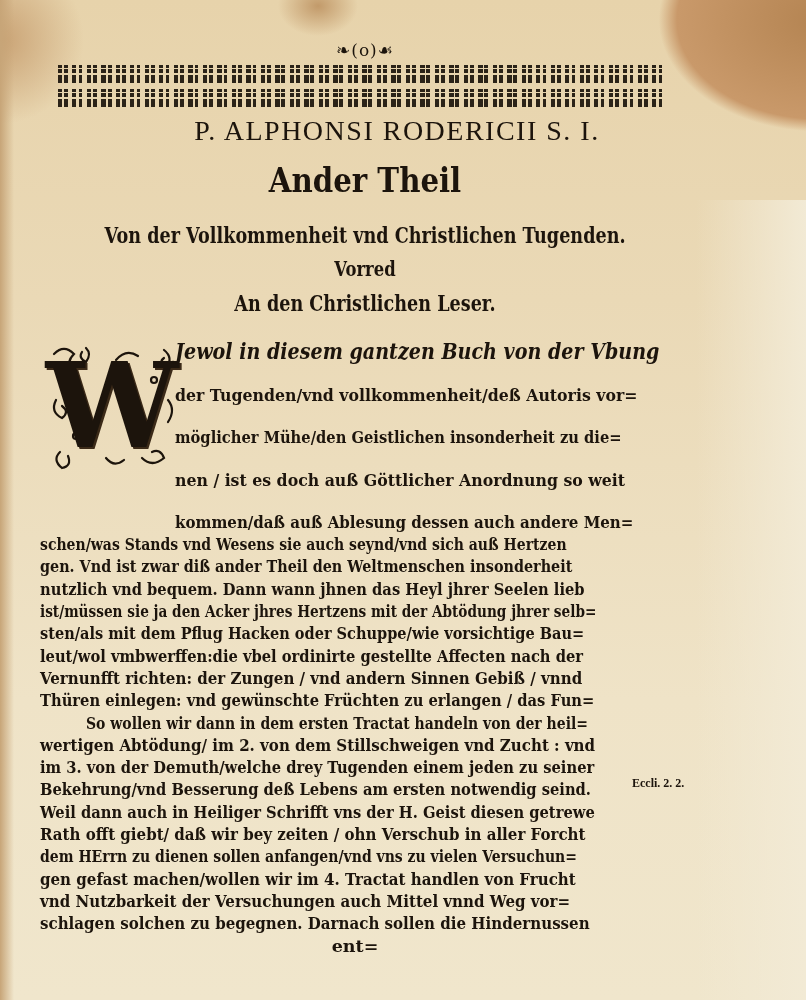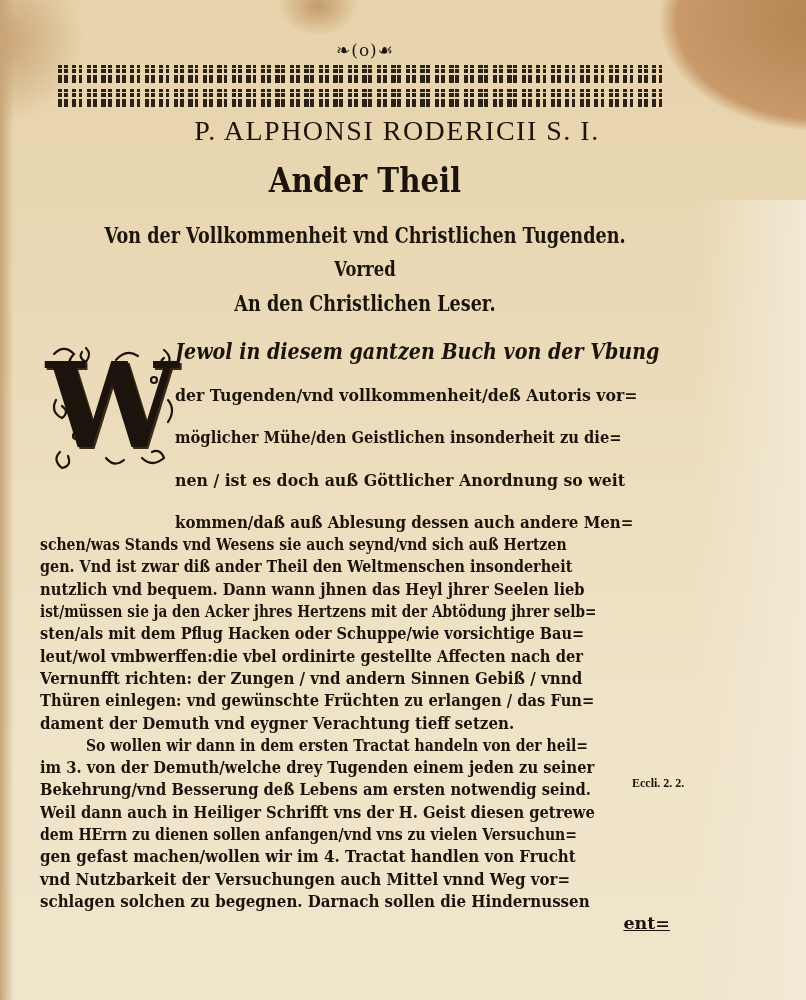--- a/index.html
+++ b/index.html
@@ -81,21 +81,21 @@
     font-family: "DejaVu Serif", serif; font-weight: bold; font-size: 17.5px;
     line-height: 22.3px; color: #1c140c;
   }
   .line {
     white-space: nowrap; height: 22.3px; display: flex; justify-content: space-between;
     transform-origin: left center;
   }
   .line.first { font-size: 23px; height: 26px; line-height: 26px; font-style: italic; }
   .line.indent-drop { margin-left: 135px; margin-top: 20px; }
   .line.para { padding-left: 46px; }
-  .line.right { justify-content: flex-end; text-decoration: underline; }
+  .line.right { justify-content: center; }
   .line span.txt { display: inline-block; transform-origin: left center; }
 
   .marginal {
     position: absolute; left: 632px; top: 776px; font-family: "Liberation Serif", serif;
     font-size: 12px; font-weight: bold; color: #1c140c;
   }
 </style>
 </head>
 <body>
 
@@ -170,34 +170,37 @@
       </div>
     <div class="line">
         <span class="txt" style="transform:scaleX(0.84)">leut/wol vmbwerffen:die vbel ordinirte gestellte Affecten nach der</span>
       </div>
     <div class="line">
         <span class="txt" style="transform:scaleX(0.86)">Vernunfft richten: der Zungen / vnd andern Sinnen Gebiß / vnnd</span>
       </div>
     <div class="line">
         <span class="txt" style="transform:scaleX(0.84)">Thüren einlegen: vnd gewünschte Früchten zu erlangen / das Fun=</span>
       </div>
-    <div class="line">
-        <span class="txt" style="transform:scaleX(0.86)">dament der Demuth vnd eygner Verachtung tieff setzen.</span>
-      </div>
     <div class="line para">
         <span class="txt" style="transform:scaleX(0.80)">So wollen wir dann in dem ersten Tractat handeln von der heil=</span>
       </div>
     <div class="line">
+        <span class="txt" style="transform:scaleX(0.86)">wertigen Abtödung/ im 2. von dem Stillschweigen vnd Zucht : vnd</span>
+      </div>
+    <div class="line">
         <span class="txt" style="transform:scaleX(0.84)">im 3. von der Demuth/welche drey Tugenden einem jeden zu seiner</span>
       </div>
     <div class="line">
         <span class="txt" style="transform:scaleX(0.84)">Bekehrung/vnd Besserung deß Lebens am ersten notwendig seind.</span>
       </div>
     <div class="line">
         <span class="txt" style="transform:scaleX(0.84)">Weil dann auch in Heiliger Schrifft vns der H. Geist diesen getrewe</span>
+      </div>
+    <div class="line">
+        <span class="txt" style="transform:scaleX(0.86)">Rath offt giebt/ daß wir bey zeiten / ohn Verschub in aller Forcht</span>
       </div>
     <div class="line">
         <span class="txt" style="transform:scaleX(0.80)">dem HErrn zu dienen sollen anfangen/vnd vns zu vielen Versuchun=</span>
       </div>
     <div class="line">
         <span class="txt" style="transform:scaleX(0.86)">gen gefast machen/wollen wir im 4. Tractat handlen von Frucht</span>
       </div>
     <div class="line">
         <span class="txt" style="transform:scaleX(0.86)">vnd Nutzbarkeit der Versuchungen auch Mittel vnnd Weg vor=</span>
       </div>

